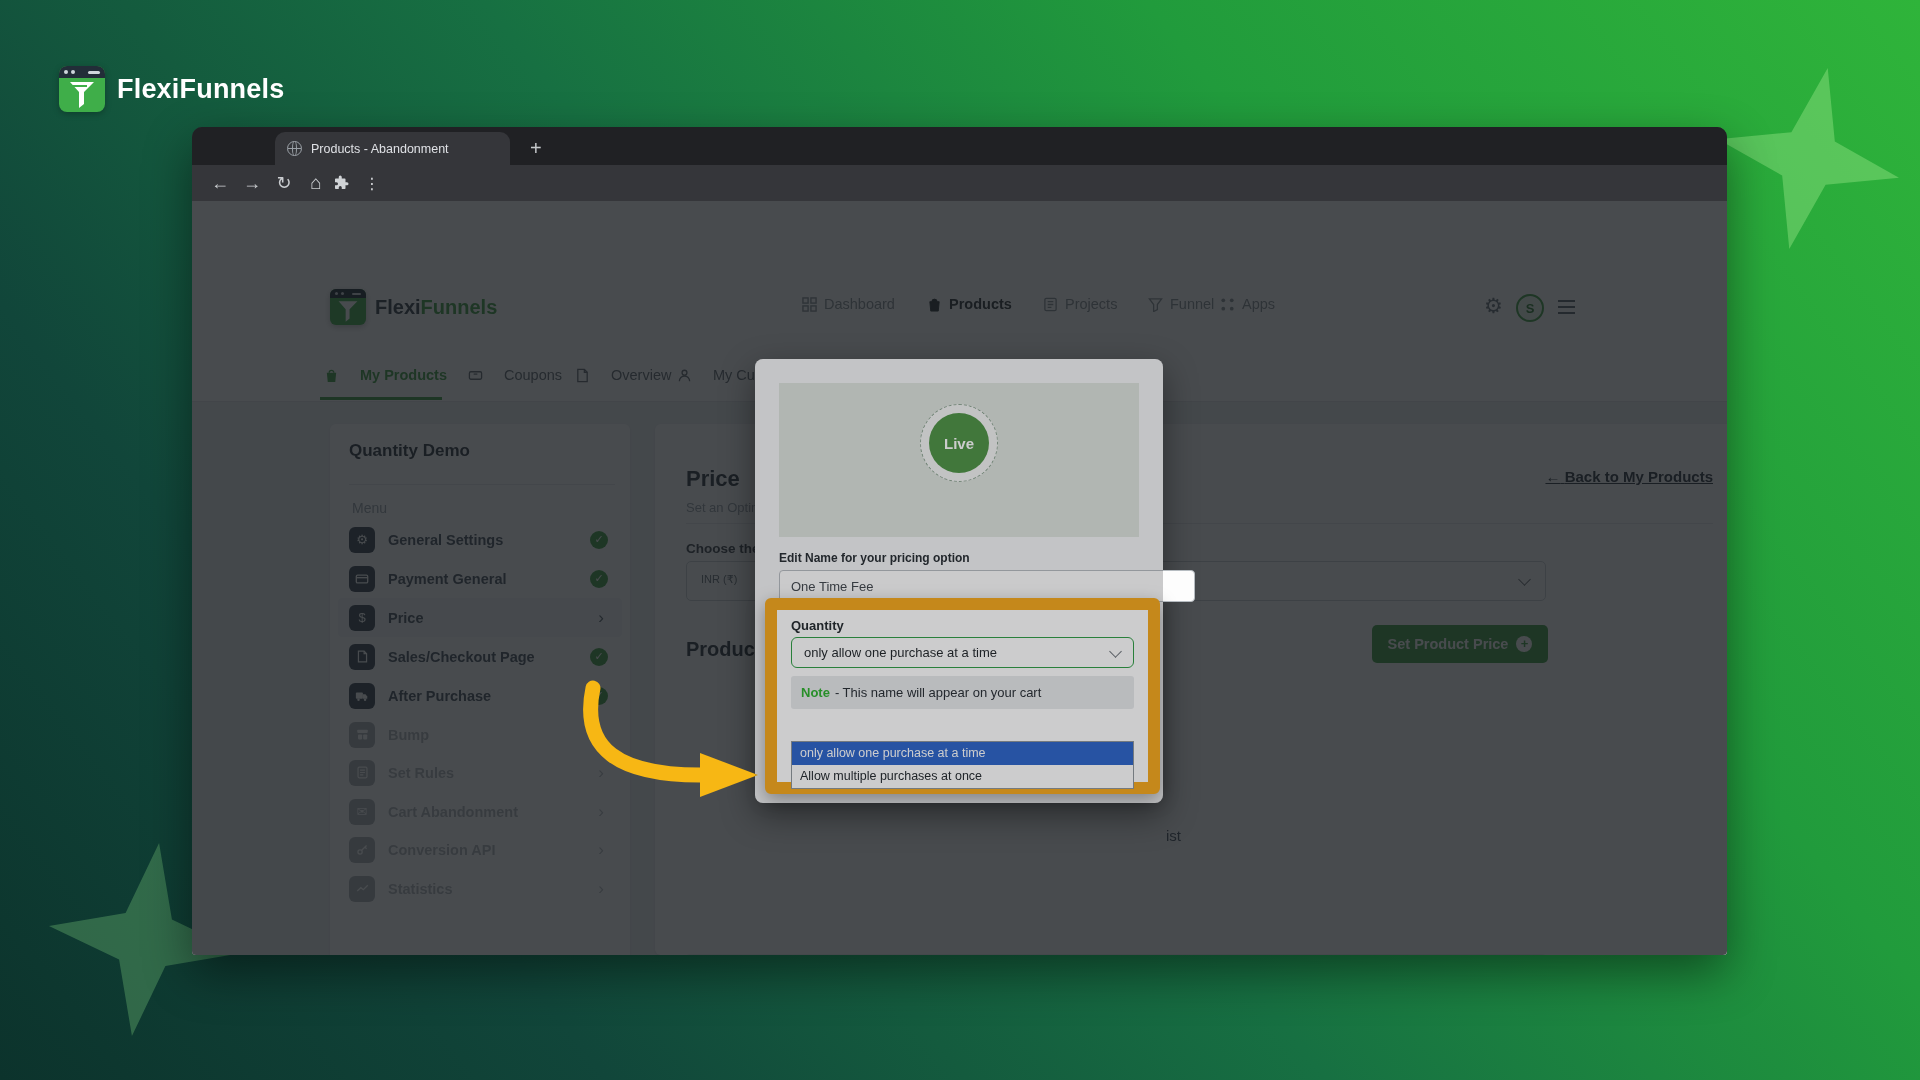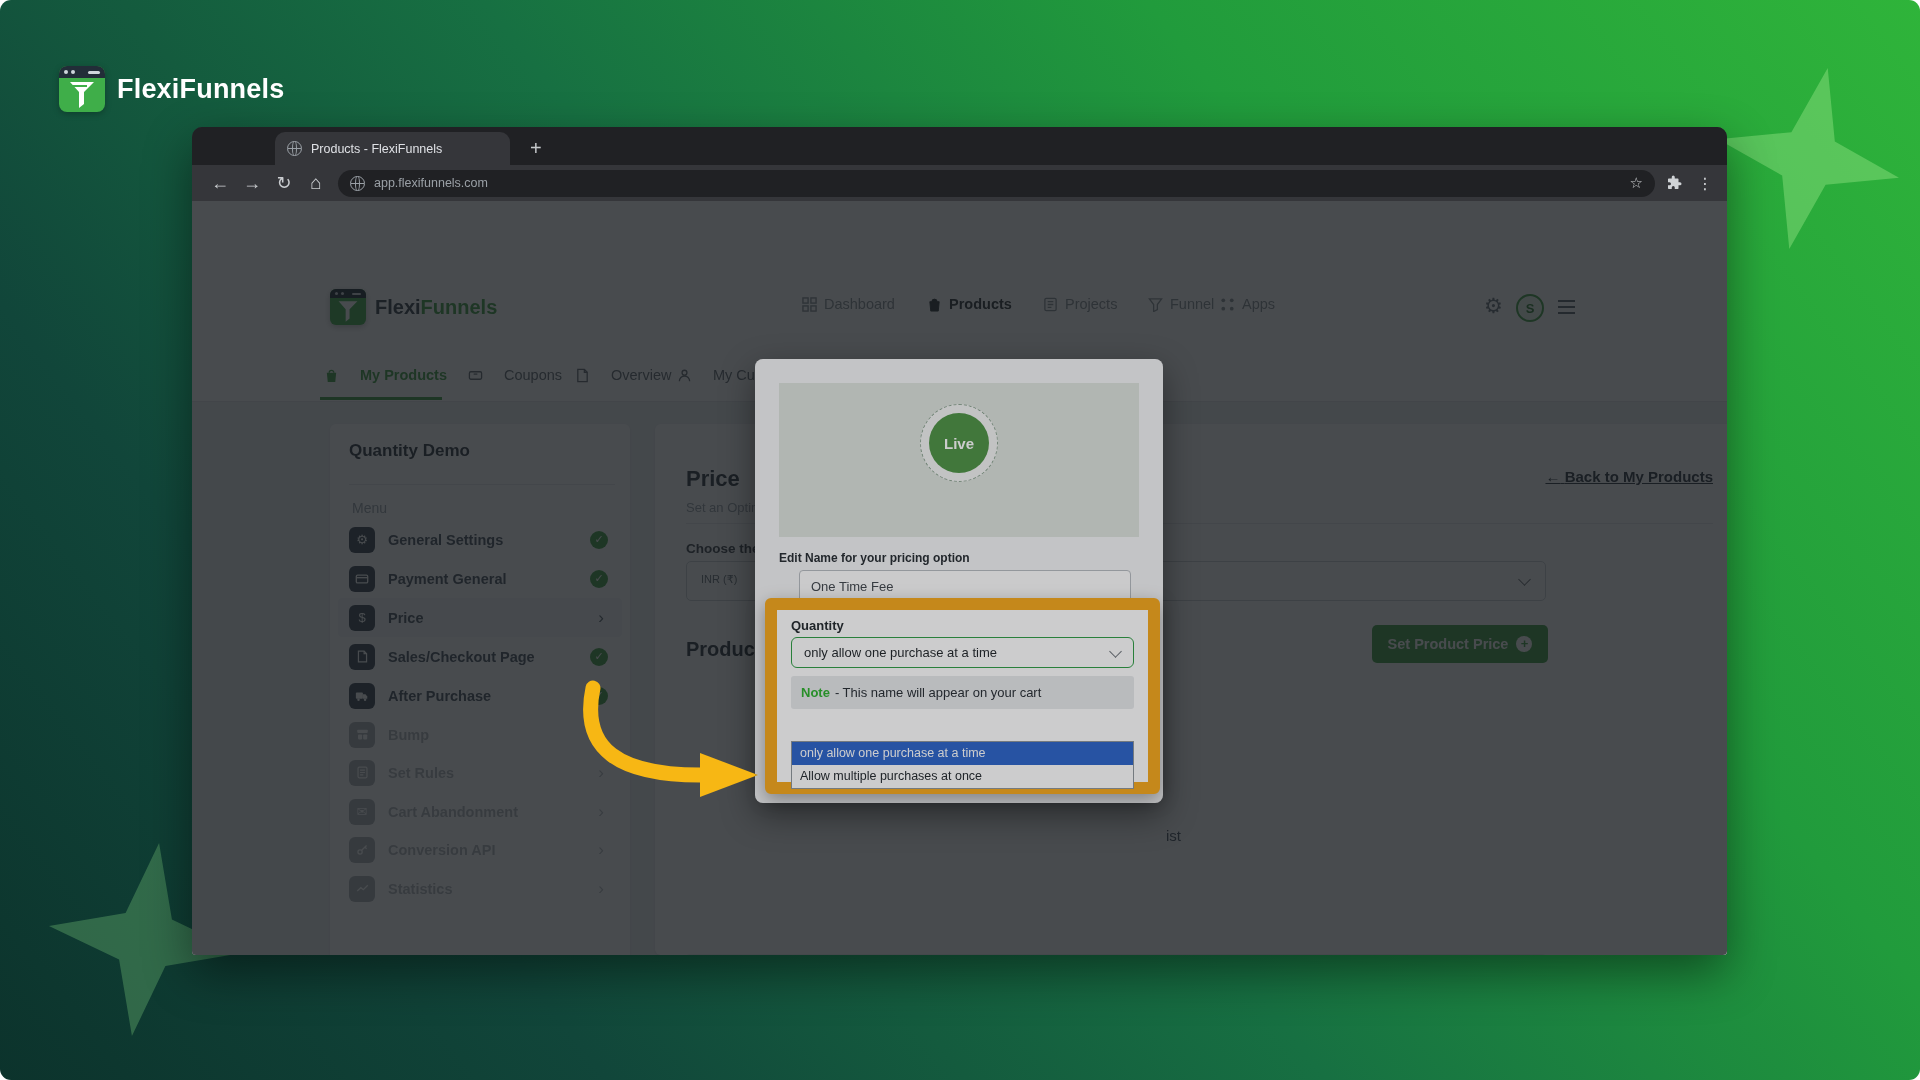--- a/index.html
+++ b/index.html
@@ -1,18 +1,18 @@
 <!DOCTYPE html>
 <html><head>
 <meta charset="utf-8">
 <style>
   html,body{margin:0;padding:0;}
   #stage{position:relative;width:1920px;height:1080px;overflow:hidden;
     font-family:"Liberation Sans","DejaVu Sans",sans-serif;
-    background:linear-gradient(52deg,#0c332c 0%,#11463a 22%,#177042 48%,#219b3c 72%,#2fb43a 100%);border-radius:11px;}
+    background:linear-gradient(52deg,#0c332c 0%,#11463a 22%,#177042 48%,#219b3c 72%,#2fb43a 100%);}
   .abs{position:absolute;}
   .star{clip-path:polygon(50% 0%,62% 38%,100% 50%,62% 62%,50% 100%,38% 62%,0% 50%,38% 38%);}
   
   .brandicon{width:46px;height:46px;background:#3fae49;border-radius:8px;overflow:hidden;box-shadow:0 2px 6px rgba(0,0,0,.25);}
   .brandbar{height:12px;background:#222d38;display:flex;align-items:center;gap:3px;padding:0 5px;}
   .dot{width:4px;height:4px;border-radius:50%;background:#cfd6dc;}
   .dash{width:12px;height:3px;border-radius:2px;background:#cfd6dc;margin-left:auto;}
   
   #window{left:192px;top:127px;width:1535px;height:828px;border-radius:10px 10px 4px 4px;overflow:hidden;background:#35363a;box-shadow:0 18px 48px rgba(0,0,0,.45);}
   #tabbar{left:0;top:0;width:100%;height:38px;background:#202124;}
@@ -72,35 +72,30 @@
   </div>
 
   <div class="abs" id="window">
 
     <div class="abs" id="tabbar">
       <span class="abs light" style="left:205px;background:#f4564f;"></span>
       <span class="abs light" style="left:226px;background:#f6bd3c;"></span>
       <span class="abs light" style="left:247px;background:#33c748;"></span>
       <div class="abs" id="tab">
         <span class="globe"></span>
-        <span>Products - FlexiFunnels</span>
+        <span>Products - Abandonment</span>
       </div>
       <div class="abs" style="left:338px;top:5px;color:#c6c9cc;font-size:20px;line-height:33px;">+</div>
     </div>
 
     <div class="abs" id="toolbar">
       <span class="tbtn" style="margin-left:12px;">←</span>
       <span class="tbtn">→</span>
       <span class="tbtn">↻</span>
       <span class="tbtn" style="font-size:19px;">⌂</span>
-      <div id="urlpill">
-        <span class="globe"></span>
-        <span>app.flexifunnels.com</span>
-        <span style="margin-left:auto;color:#c9cccf;font-size:15px;">☆</span>
-      </div>
       <svg width="18" height="18" viewBox="0 0 24 24" style="margin-right:14px;">
         <path fill="#d0d3d6" d="M20 11h-2V7a1 1 0 0 0-1-1h-4V4a2 2 0 1 0-4 0v2H5a1 1 0 0 0-1 1v4h2a2 2 0 1 1 0 4H4v4a1 1 0 0 0 1 1h4v-2a2 2 0 1 1 4 0v2h4a1 1 0 0 0 1-1v-4h2a2 2 0 1 0 0-4z"></path>
       </svg>
       <span style="color:#d0d3d6;font-size:16px;margin-right:14px;">⋮</span>
     </div>
 
     <div class="abs" id="page">
       <div class="abs" id="pgheader"></div>
       <div class="abs" id="pgtabs"></div>
 
@@ -346,21 +341,21 @@
 
     <div class="abs" id="overlay"></div>
 
     <div class="abs" id="modal">
       <div class="abs" style="left:24px;top:24px;width:360px;height:154px;background:#dde3dd;"></div>
       <div class="abs" style="left:165px;top:45px;width:78px;height:78px;border-radius:50%;background:#f2f4f2;border:1px dashed #8aa28f;box-sizing:border-box;"></div>
       <div class="abs" style="left:174px;top:54px;width:60px;height:60px;border-radius:50%;background:#4e9345;color:#fff;font-size:15px;font-weight:bold;display:flex;align-items:center;justify-content:center;">
         <span>Live</span>
       </div>
       <div class="abs" style="left:24px;top:192px;font-size:12px;font-weight:bold;color:#262c31;">Edit Name for your pricing option</div>
-      <div class="abs" style="left:24px;top:211px;width:332px;height:32px;background:#fdfdfd;border:1px solid #b6bcc1;border-radius:4px;box-sizing:border-box;margin-left:20px;">
+      <div class="abs" style="left:24px;top:211px;width:416px;height:32px;background:#fdfdfd;border:1px solid #b6bcc1;border-radius:4px;box-sizing:border-box;">
         <span style="position:absolute;left:11px;top:8px;font-size:13px;color:#41474d;">One Time Fee</span>
       </div>
     </div>
 
     <div class="abs" id="hlbox">
       <div class="abs" style="left:14px;top:8px;font-size:13px;font-weight:bold;color:#23292e;">Quantity</div>
       <div class="abs" style="left:14px;top:27px;width:343px;height:31px;border:1.6px solid #2f9e44;border-radius:6px;background:#fff;box-sizing:border-box;">
         <span style="position:absolute;left:12px;top:7px;font-size:13px;color:#1f2428;">only allow one purchase at a time</span>
         <span class="vchev" style="position:absolute;right:13px;top:9px;"></span>
       </div>

